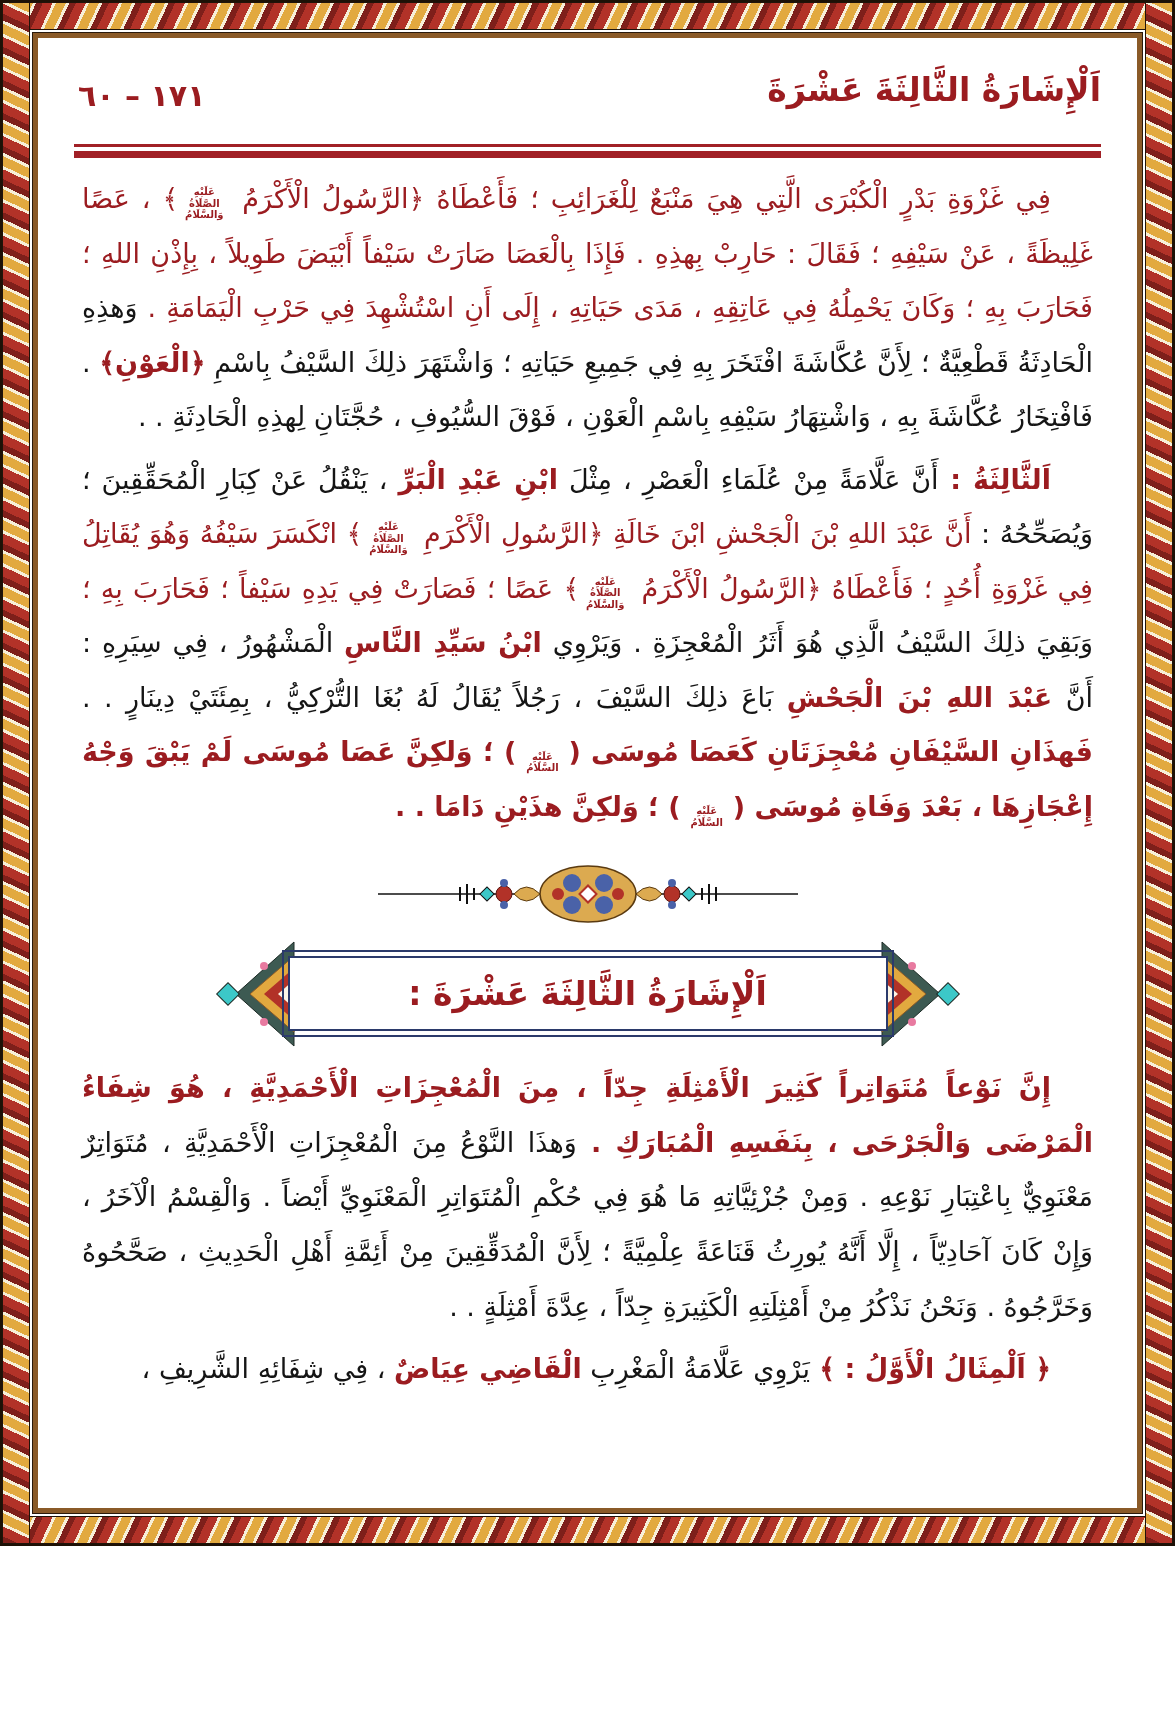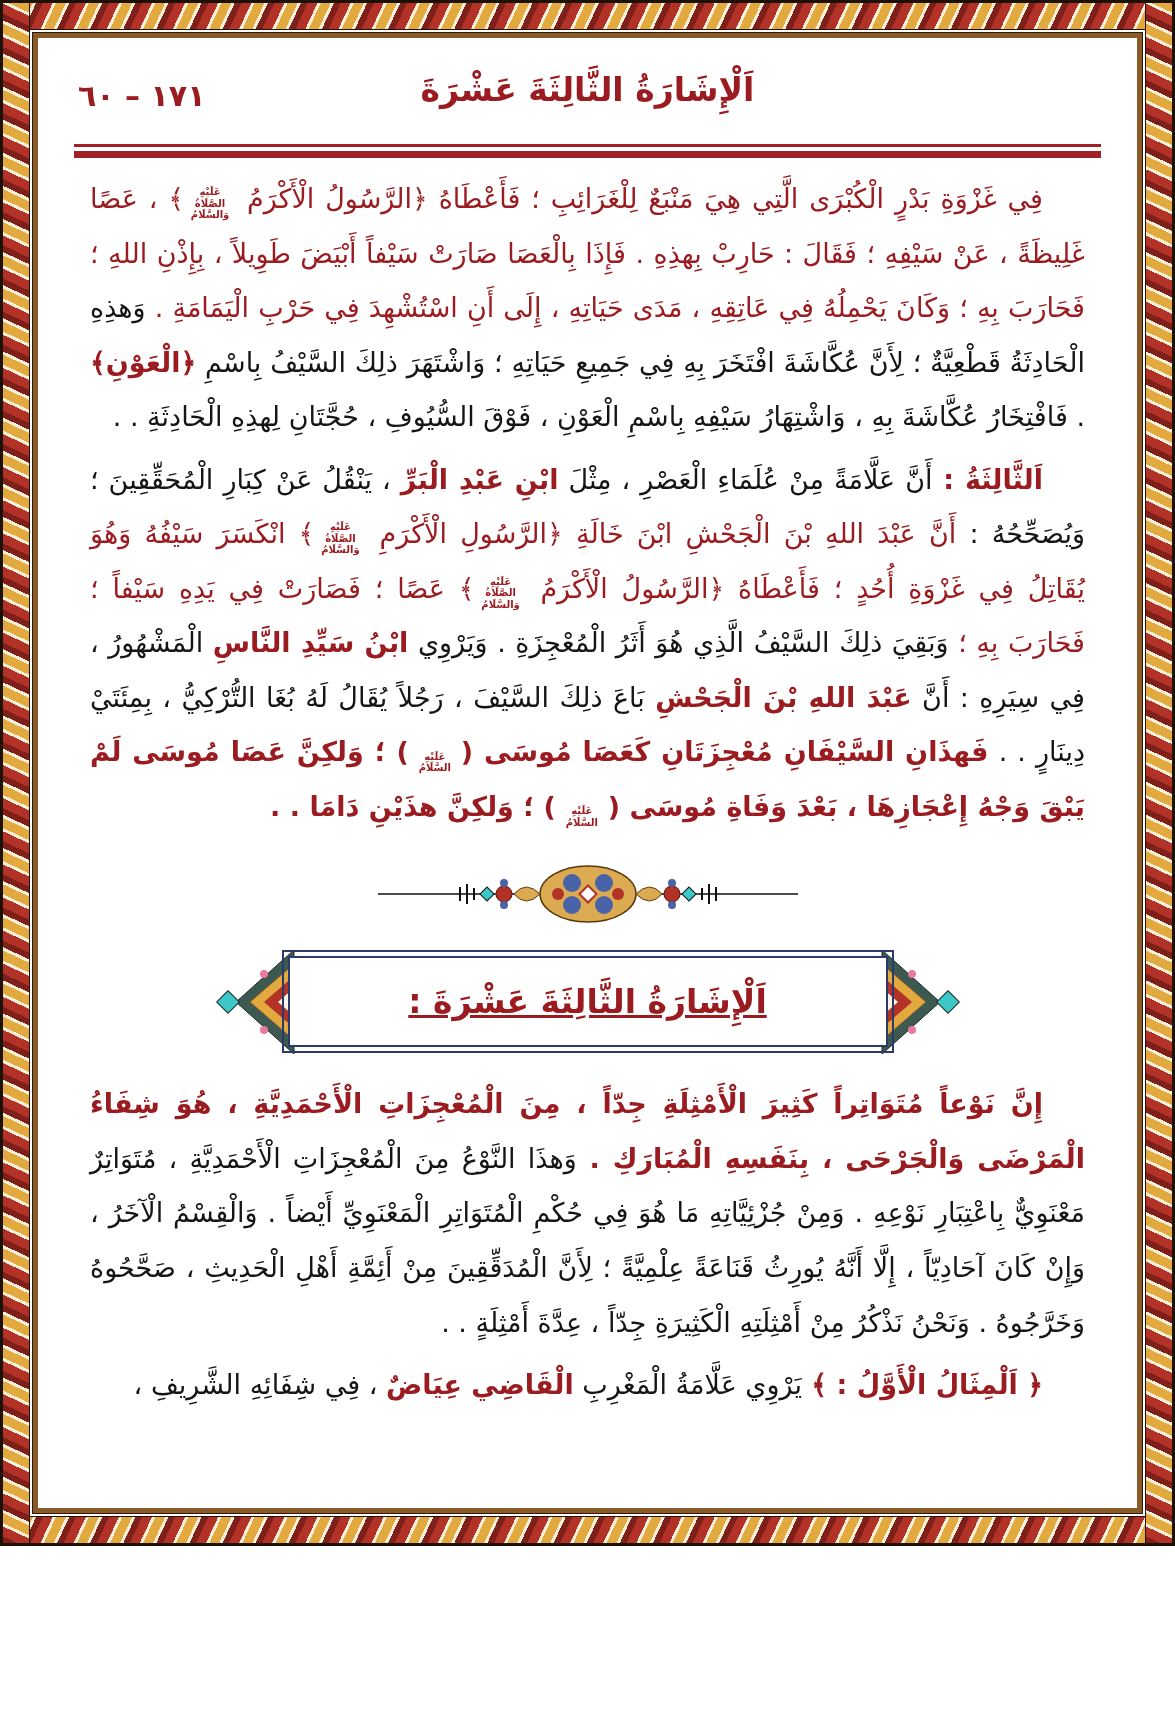--- a/index.html
+++ b/index.html
@@ -19,38 +19,38 @@
     background:repeating-linear-gradient(25deg,#7e1f1a 0 6px,#b23228 6px 15px,#f7efd8 15px 18px,#e2a93f 18px 27px,#f7efd8 27px 30px);}
   .strip.top{top:2px;} .strip.bottom{bottom:2px;}
   .strip.left{left:2px;} .strip.right{right:2px;}
   .inner-line{position:absolute;inset:33px;border:5px solid #8a5a28;outline:1px solid #2a1a0c;pointer-events:none;}
 
   
   .content{position:absolute;inset:40px;padding:0 34px;box-sizing:border-box;}
   .page-header{position:relative;margin-top:26px;height:66px;}
   .page-number{position:absolute;left:4px;top:12px;font-size:30px;font-weight:bold;
     color:#9b1c20;direction:ltr;letter-spacing:2px;}
-  .page-title{text-align:center;font-size:33px;font-weight:bold;color:#9b1c20;direction:rtl;padding-top:4px;}
+  .page-title{font-size:33px;font-weight:bold;color:#9b1c20;direction:rtl;padding-top:4px;}
   .rule{margin-top:12px;}
   .rule-thin{height:3px;background:#a12026;margin-bottom:4px;}
   .rule-thick{height:7px;background:#a12026;}
 
   .body-text{direction:rtl;text-align:justify;font-size:27px;line-height:2.02;color:#151515;margin-top:14px;}
-  .body-text p{margin:0 16px 8px;text-indent:42px;}
+  .body-text p{margin:0 8px 8px;text-indent:42px;}
   .seg-black{color:#151515;}
   .seg-red{color:#9b1c20;}
   .seg-redbold{color:#9b1c20;font-weight:bold;}
   .seg-seal{display:inline-block;max-width:52px;font-size:10px;line-height:1.15;text-align:center;
     vertical-align:-10px;color:#9b1c20;font-weight:bold;text-indent:0;}
 
   .divider-wrap{text-align:center;margin:28px 0 26px;}
 
   .heading-box{position:relative;width:600px;margin:0 auto 30px;}
   .heading-inner{position:relative;background:#fff;border:2px solid #2b3a6b;outline:2px solid #2b3a6b;outline-offset:4px;
-    padding:24px 30px;text-align:center;font-size:33px;font-weight:bold;color:#9b1c20;direction:rtl;z-index:2;text-decoration:underline;}
+    padding:16px 30px;text-align:center;font-size:33px;font-weight:bold;color:#9b1c20;direction:rtl;z-index:2;}
   .finial{position:absolute;top:50%;transform:translateY(-50%);z-index:1;}
   .finial.left{left:-76px;}
   .finial.right{right:-76px;transform:translateY(-50%) scaleX(-1);}
 </style>
 </head>
 <body>
 
 <div class="page">
 
   <div class="edge t"></div>

